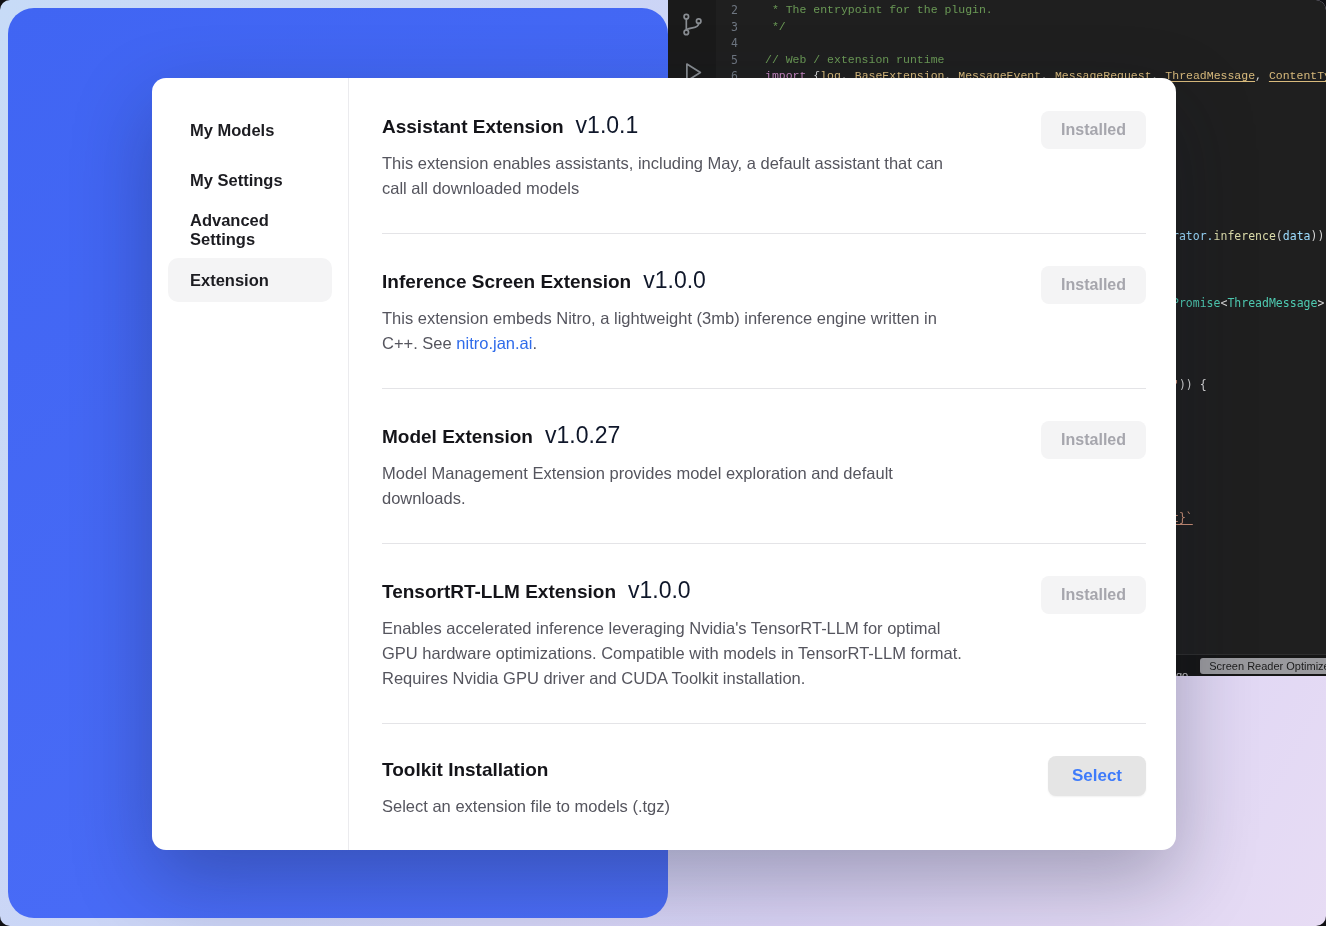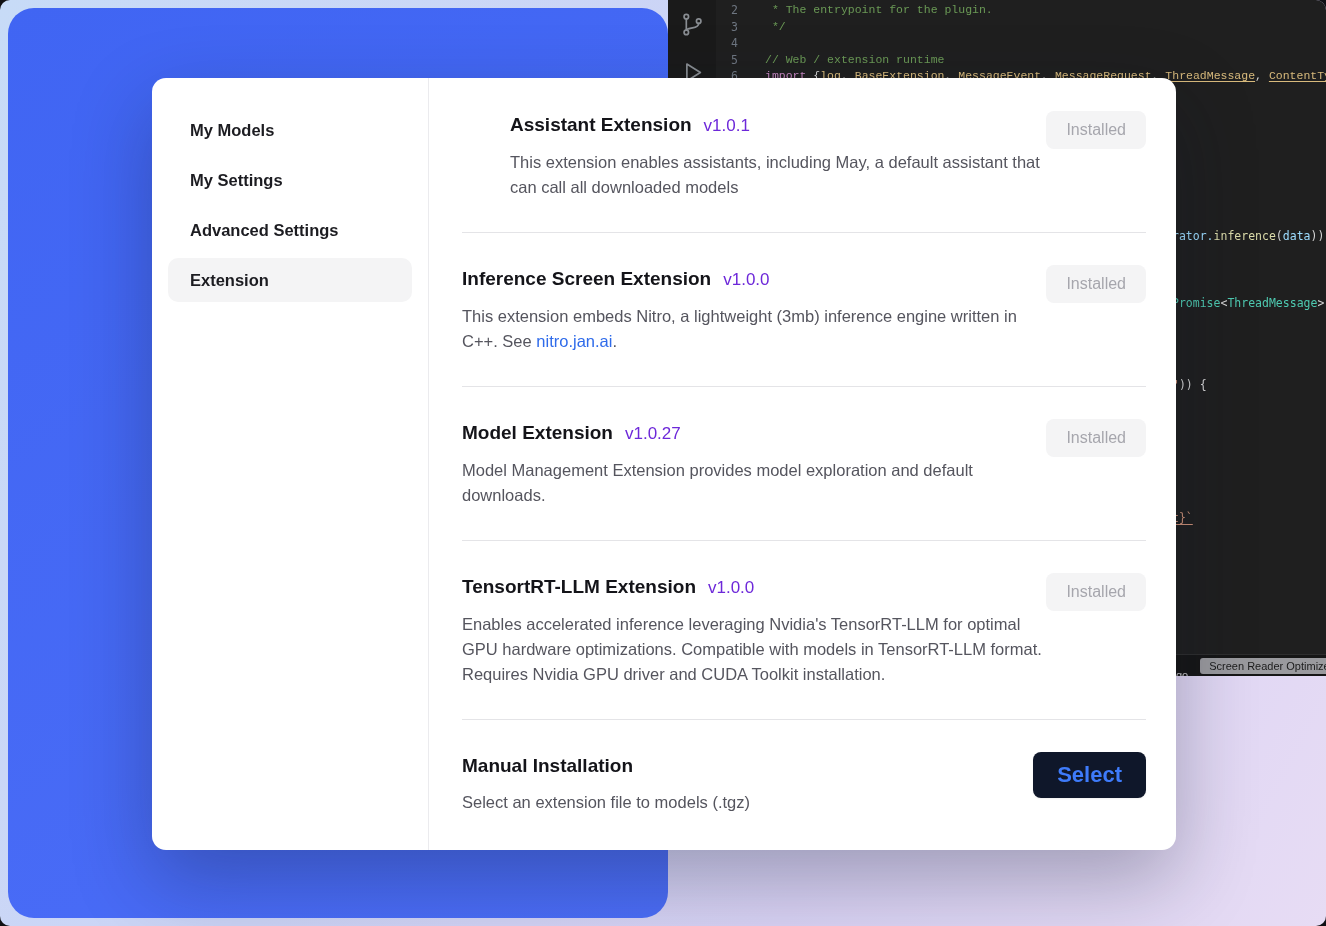--- a/index.html
+++ b/index.html
@@ -35,37 +35,37 @@
   .tok-type{color:#4ec9b0;}
   .tok-str{color:#ce9178;}
   .tok-stru{color:#ce9178;text-decoration:underline;text-underline-offset:2px;}
   .status-bar{position:absolute;left:0;bottom:0;width:100%;height:21px;background:#161616;
     border-top:1px solid #2e2e2e;display:flex;align-items:center;font-size:11px;color:#c8c8c8;}
   .status-left{margin-left:508px;margin-top:18px;}
   .status-badge{margin-left:12px;background:#9a9a9e;color:#1c1c1c;padding:2px 9px;border-radius:3px;white-space:nowrap;}
   
   .modal{position:absolute;left:152px;top:78px;width:1024px;height:772px;background:#ffffff;border-radius:14px;
     box-shadow:0 30px 80px rgba(15,23,42,.30);display:flex;overflow:hidden;}
-  .sidebar{flex:none;width:277px;border-right:1px solid #ebebee;padding:30px 16px 0;box-sizing:border-box;}
+  .sidebar{flex:none;width:197px;border-right:1px solid #ebebee;padding:30px 16px 0;box-sizing:border-box;}
   .nav-item{height:44px;display:flex;align-items:center;padding:0 22px;border-radius:10px;margin-bottom:6px;
     font-weight:700;font-size:16.5px;color:#1c1c21;cursor:pointer;}
   .nav-item.active{background:#f4f4f5;}
   .content{flex:1;padding:33px 30px 0 33px;box-sizing:border-box;overflow:hidden;}
   .ext-row{display:flex;align-items:flex-start;justify-content:space-between;padding:32px 0;}
-  .ext-row:first-child{padding-top:0;margin-left:48px;}
+  .ext-row:first-child{padding-top:0;}
   .ext-row + .ext-row{border-top:1px solid #e4e4e7;}
   .ext-head{display:flex;align-items:baseline;gap:12px;line-height:28px;}
   .ext-title{font-size:19px;font-weight:700;color:#141419;margin:0;}
-  .ext-version{font-size:17px;color:#6d28d9;}
+  .ext-version{font-size:23px;color:#0f172a;}
   .ext-desc{margin:10px 0 0;font-size:16.5px;line-height:25px;color:#55555e;max-width:582px;}
   .link{color:#2f6bea;text-decoration:none;cursor:pointer;}
-  .btn{border:none;border-radius:8px;font-family:inherit;font-size:16px;font-weight:400;
+  .btn{border:none;border-radius:8px;font-family:inherit;font-size:16px;font-weight:700;
     padding:10px 20px;cursor:pointer;flex:none;}
   .btn.installed{background:#f4f4f5;color:#a6a6ad;}
-  .btn.select{background:#0f172a;color:#3e7bfa;font-weight:700;font-size:22px;padding:10px 24px;
+  .btn.select{background:#e5e5e5;color:#3e7bfa;font-weight:700;font-size:17px;padding:10px 24px;
     box-shadow:0 1px 2px rgba(0,0,0,.06);}
 </style>
 </head>
 <body>
 
 <div class="canvas">
 
   <div class="blue-panel"></div>
 
   <div class="editor">
@@ -162,21 +162,21 @@
             <span class="ext-version">v1.0.0</span>
           </div>
           <p class="ext-desc">Enables accelerated inference leveraging Nvidia's TensorRT-LLM for optimal GPU hardware optimizations. Compatible with models in TensorRT-LLM format. Requires Nvidia GPU driver and CUDA Toolkit installation.</p>
         </div>
         <button class="btn installed">Installed</button>
       </section>
 
       <section class="ext-row">
         <div class="ext-info">
           <div class="ext-head">
-            <h2 class="ext-title">Manual Installation</h2>
+            <h2 class="ext-title">Toolkit Installation</h2>
           </div>
           <p class="ext-desc">Select an extension file to models (.tgz)</p>
         </div>
         <button class="btn select">Select</button>
       </section>
 
     </main>
   </div>
 
 </div>

